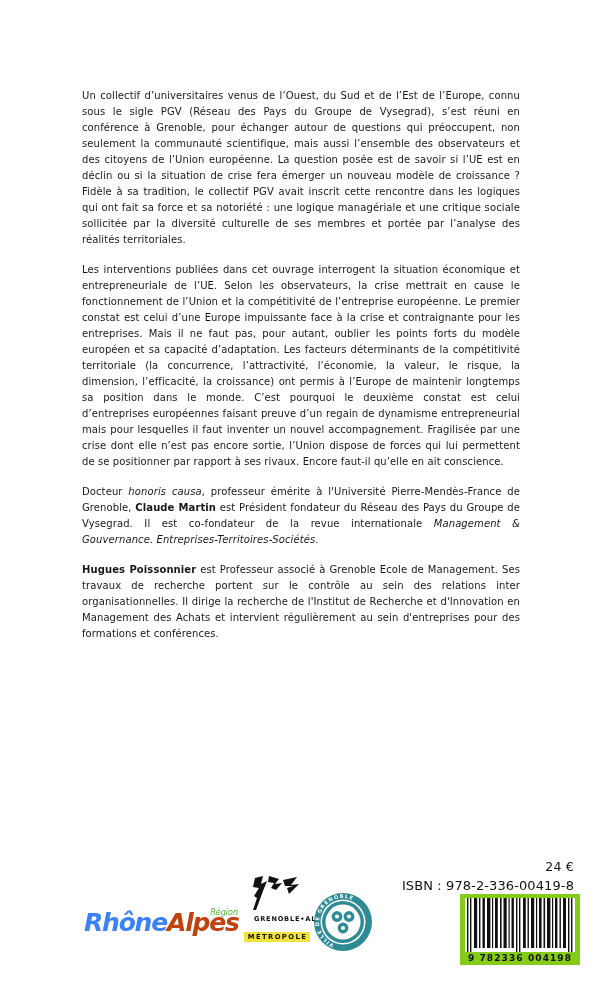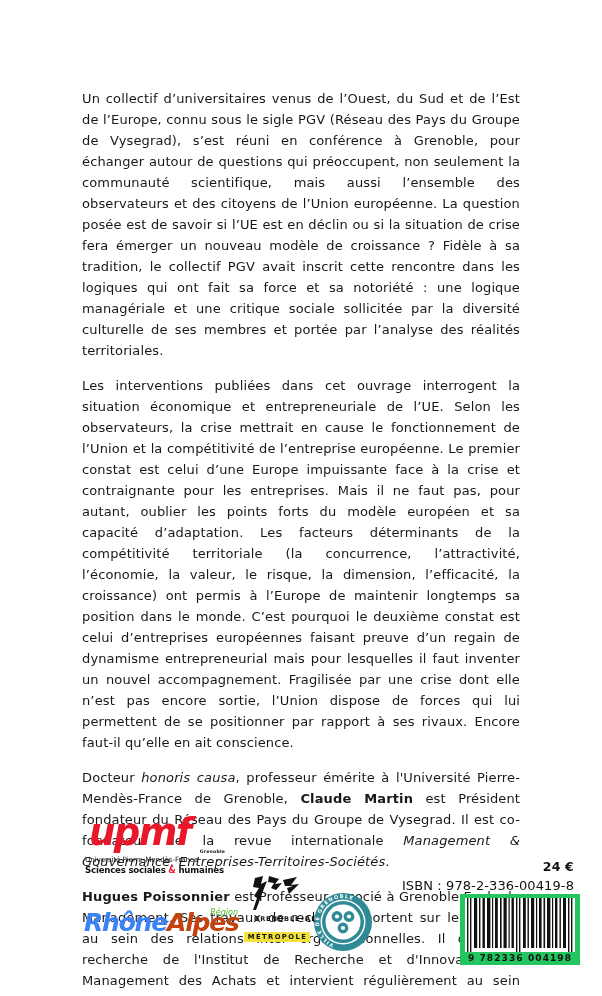--- a/index.html
+++ b/index.html
@@ -24,22 +24,22 @@
 
   .text-column {
     position: absolute;
     left: 82px;
     top: 88px;
     width: 438px;
   }
 
   p.body-par {
     margin: 0 0 14px 0;
-    font-size: 13px;
-    line-height: 21px;
+    font-size: 10px;
+    line-height: 16px;
     text-align: justify;
     text-justify: inter-word;
     color: #181818;
     letter-spacing: 0.01em;
     hyphens: manual;
   }
   p.body-par:last-child { margin-bottom: 0; }
 
   .it { font-style: italic; }
   .bd { font-weight: bold; }
@@ -178,39 +178,39 @@
     height: 62px;
   }
   .ville svg { display: block; }
 
   
   .price {
     position: absolute;
     right: 28px;
     top: 47px;
     font-size: 12.5px;
-    font-weight: bold;
+    font-weight: normal;
     color: #111;
     letter-spacing: 0.2px;
   }
   .isbn {
     position: absolute;
     right: 28px;
     top: 66px;
     font-size: 13px;
     color: #111;
     letter-spacing: 0.1px;
     white-space: nowrap;
   }
   .barcode-wrap {
     position: absolute;
     right: 22px;
     top: 82px;
     width: 120px;
-    background: #22c55e;
+    background: #84cc16;
     padding: 4px 5px 2px 5px;
     box-sizing: border-box;
   }
   .barcode-bars {
     height: 54px;
     width: 110px;
     display: block;
   }
   .barcode-num {
     font-family: "DejaVu Sans", sans-serif;
@@ -236,28 +236,20 @@
 
     <p class="body-par"><span>Docteur </span><span class="it">honoris causa</span><span>, professeur émérite à l'Université Pierre-Mendès-France de Grenoble, </span><span class="bd">Claude Martin</span><span> est Président fondateur du Réseau des Pays du Groupe de Vysegrad. Il est co-fondateur de la revue internationale </span><span class="it">Management &amp; Gouvernance. Entreprises-Territoires-Sociétés</span><span>.</span></p>
 
     <p class="body-par"><span class="bd">Hugues Poissonnier</span><span> est Professeur associé à Grenoble Ecole de Management. Ses travaux de recherche portent sur le contrôle au sein des relations inter organisationnelles. Il dirige la recherche de l'Institut de Recherche et d'Innovation en Management des Achats et intervient régulièrement au sein d'entreprises pour des formations et conférences.</span></p>
 
 
   </div>
 
   <div class="logos">
 
-    <div class="upmf">
-      <span class="upmf-word">
-        <span class="upmf-dot"></span><span>upmf</span>
-      </span>
-      <span class="upmf-grenoble">Grenoble</span>
-      <div class="upmf-l1">Université Pierre-Mendès-France</div>
-      <div class="upmf-l2"><span>Sciences sociales </span><span class="amp-red">&amp;</span><span> humaines</span></div>
-    </div>
 
     <div class="rhone">
       <span class="rhone-region">Région</span>
       <div class="rhone-text"><span class="rhone-a">Rhône</span><span class="rhone-b">Alpes</span></div>
     </div>
 
     <div class="metro">
       <div class="metro-glyph">
         <svg width="56" height="40" viewBox="0 0 56 40" xmlns="http://www.w3.org/2000/svg">
           <path d="M6 4 L14 2 L12 10 L18 7 L14 17 L10 28 L7 36 L4 36 L8 24 L5 22 L10 14 L4 13 Z" fill="#111111"></path>

